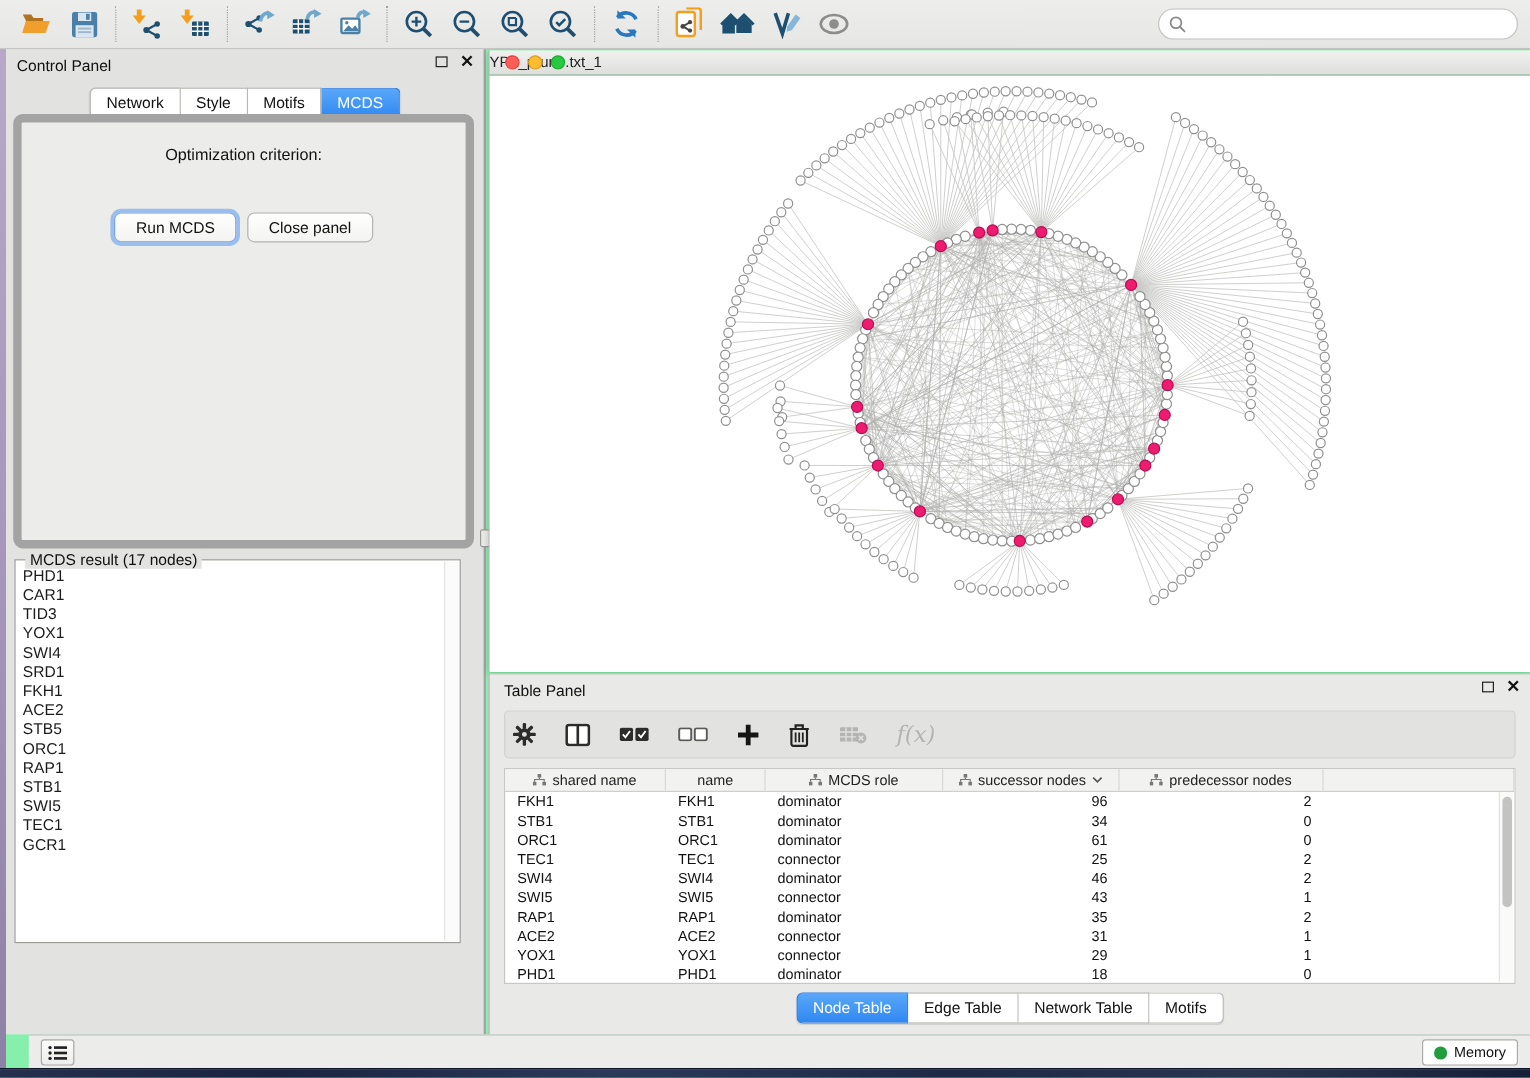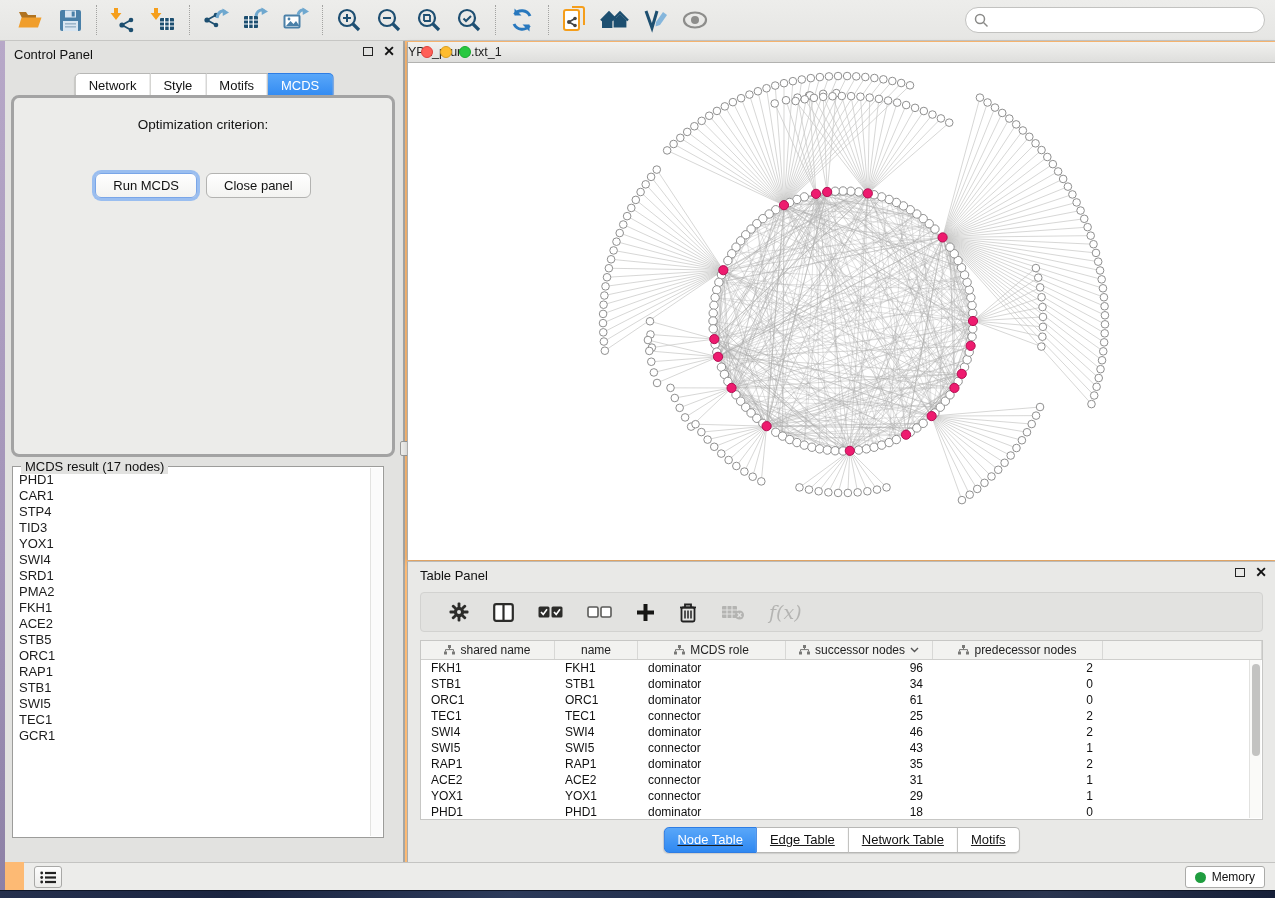--- a/index.html
+++ b/index.html
@@ -1,19 +1,19 @@
 <!DOCTYPE html>
 <html><head>
 <meta charset="utf-8">
 <style>
   * { margin:0; padding:0; box-sizing:border-box; }
   html,body { background:#222; }
   #app {
     position:relative; width:1275px; height:898px; overflow:hidden;
-    background:#fdba74; font-family:"Liberation Sans",sans-serif; color:#1c1c1c;
+    background:#86efac; font-family:"Liberation Sans",sans-serif; color:#1c1c1c;
   }
   
   .toolbar { position:absolute; left:0; top:0; right:0; height:41px;
     background:linear-gradient(#ededeb,#e6e6e4); border-bottom:1px solid #c6c6c4;
     display:flex; align-items:center; padding:0 10px; }
   .tbtn { width:40px; height:34px; display:flex; align-items:center; justify-content:center;
     border-radius:4px; cursor:default; }
   .tsep { width:0; height:30px; border-left:1px dotted #a3a3a1; margin:0 6px; }
   .searchbox { margin-left:auto; width:300px; height:26px; background:#fff;
     border:1px solid #c2c2c0; border-radius:13px; display:flex; align-items:center; padding:0 8px; }
@@ -34,38 +34,38 @@
   .float-ic { width:10px; height:9px; border:1.5px solid #222; background:transparent; }
   .close-ic { font-size:14px; font-weight:bold; color:#111; line-height:10px; }
   .seg-tabs { position:absolute; top:32px; left:50%; transform:translateX(-50%);
     display:flex; box-shadow:0 1px 1px rgba(0,0,0,.12); border-radius:5px; }
   .seg { padding:4px 13px 5px; font-size:13px; background:#fff; border:1px solid #b7b7b5;
     border-left-width:0; color:#111; white-space:nowrap; }
   .seg:first-child { border-left-width:1px; border-radius:5px 0 0 5px; }
   .seg:last-child { border-radius:0 5px 5px 0; }
   .seg.active { background:linear-gradient(#59a7f9,#2f88f1); border-color:#2e7de4; color:#fff; }
   .cp-inner { position:absolute; left:6px; right:8px; top:54px; height:362px;
-    background:#ecECEA; background:#ececea; border:3px solid #a3a3a3; border-radius:8px; }
+    background:#ecECEA; background:#ececea; border:7px solid #a3a3a3; border-radius:8px; }
   .opt-label { position:absolute; top:19px; width:100%; text-align:center; font-size:13.5px; color:#111; }
   .dropdown { position:absolute; left:33px; top:42px; width:312px; height:25px; background:#fff;
     border:1px solid #b3b3b1; border-radius:5px; display:flex; align-items:center; }
   .dropdown .dd-text { flex:1; font-size:13px; padding-left:10px; color:#111; }
   .dd-stepper { width:19px; height:19px; margin-right:3px; border-radius:4px;
     background:linear-gradient(#6fb0f9,#3c86f0); display:flex; flex-direction:column;
     align-items:center; justify-content:center; gap:2px; }
   .tri-up { width:0; height:0; border-left:4px solid transparent; border-right:4px solid transparent;
     border-bottom:4px solid #fff; }
   .tri-dn { width:0; height:0; border-left:4px solid transparent; border-right:4px solid transparent;
     border-top:4px solid #fff; }
   .btn-row { position:absolute; top:75px; width:100%; display:flex; justify-content:center; gap:9px; }
   .pbtn { height:25px; padding:0 17px; background:linear-gradient(#ffffff,#f3f3f1);
     border:1px solid #b3b3b1; border-radius:6px; font-size:13px; color:#111;
     font-family:"Liberation Sans",sans-serif; }
   .pbtn.focused { box-shadow:0 0 0 3px rgba(111,166,242,.65); border-color:#7aa6e8; }
-  .mcds-box { position:absolute; left:7px; width:372px; top:425px; height:372px;
+  .mcds-box { position:absolute; left:7px; width:372px; top:425px; height:320px;
     border:1px solid #9c9c9a; background:#fff; }
   .mcds-legend { position:absolute; top:-8px; left:8px; background:#e2e2e0; padding:0 4px;
     font-size:13px; color:#111; }
   .mcds-list { position:absolute; inset:2px 13px 2px 2px; overflow:hidden;
     font-size:13px; line-height:16px; padding:3px 4px; }
   .mcds-scroll { position:absolute; top:1px; bottom:1px; right:1px; width:12px;
     background:#fbfbfb; border-left:1px solid #e3e3e1; }
   
   .netwin { position:absolute; left:407px; top:42px; right:0; height:518px;
     border-left:1px solid #adadab; box-shadow:0 2px 6px rgba(0,0,0,.18); }
@@ -76,38 +76,38 @@
   .light.r { background:#ff5f57; border:1px solid #e0443e; }
   .light.y { background:#febc2e; border:1px solid #d99e23; }
   .light.g { background:#28c840; border:1px solid #1dad32; }
   .net-title { font-size:12.5px; line-height:20px; color:#222; }
   .net-body { height:497px; background:#fff; overflow:hidden; }
   
   .tpanel { position:absolute; left:407px; top:561px; right:0; bottom:36px;
     background:#e9e9e7; border-left:1px solid #adadab; border-top:1px solid #bcbcba; }
   .tp-toolbar { position:absolute; left:12px; right:12px; top:30px; height:40px;
     background:#e2e2e0; border:1px solid #d2d2d0; border-radius:4px;
-    display:flex; align-items:center; gap:24px; padding-left:28px; }
+    display:flex; align-items:center; gap:24px; padding-left:6px; }
   .tp-tool { display:flex; align-items:center; justify-content:center; }
   .fx { font-family:"DejaVu Serif",serif; font-style:italic; font-size:19px; color:#b4b4b2; }
   .tbl { position:absolute; left:12px; right:12px; top:78px; bottom:42px;
     background:#fff; border:1px solid #c7c7c5; }
   .tbl-head { display:grid; grid-template-columns:134px 83px 148px 147px 170px 1fr;
     height:19px; background:#f2f2f0; border-bottom:1px solid #cfcfcd; }
   .th { display:flex; align-items:center; justify-content:center; gap:5px; font-size:12px;
     color:#222; border-right:1px solid #d8d8d6; overflow:hidden; white-space:nowrap; }
   .tbl-body { position:absolute; left:0; right:13px; top:19px; bottom:0; overflow:hidden; }
   .tr { display:grid; grid-template-columns:134px 83px 148px 147px 170px 1fr; height:16px; }
   .td { font-size:12px; line-height:16px; padding-left:10px; color:#111; overflow:hidden; white-space:nowrap; }
   .td.num { text-align:right; padding-right:10px; padding-left:0; }
   .tbl-scroll { position:absolute; top:19px; bottom:1px; right:1px; width:12px;
     background:#fafaf8; border-left:1px solid #e2e2e0; }
   .tbl-thumb { position:absolute; left:1.5px; top:4px; width:8px; height:92px;
     background:#c3c3c1; border-radius:4px; }
-  .tp-tabs { position:absolute; bottom:9px; left:50%; transform:translateX(-50%);text-decoration:underline; }
+  .tp-tabs { position:absolute; bottom:9px; left:50%; transform:translateX(-50%); }
   
   .statusbar { position:absolute; left:0; right:0; bottom:8px; height:28px;
     background:#ececea; border-top:1px solid #c4c4c2;margin-left:24px; }
   .sq-btn { position:absolute; left:10px; top:3px; width:28px; height:22px;
     background:linear-gradient(#fdfdfd,#ececea); border:1px solid #a8a8a6; border-radius:3px;
     display:flex; align-items:center; justify-content:center; }
   .mem-btn { position:absolute; right:10px; top:3px; height:22px; padding:0 9px;
     background:#fff; border:1px solid #ababa9; border-radius:3px;
     display:flex; align-items:center; gap:6px; font-size:12px; color:#111; }
   .mem-dot { width:11px; height:11px; border-radius:50%; background:#1f9d3f; }
@@ -289,26 +289,24 @@
       <div class="btn-row">
         <button class="pbtn focused">Run MCDS</button>
         <button class="pbtn">Close panel</button>
       </div>
     </div>
     <div class="mcds-box">
       <span class="mcds-legend">MCDS result (17 nodes)</span>
       <div class="mcds-list">
           <div>PHD1</div>
           <div>CAR1</div>
-          <div>STP4</div>
           <div>TID3</div>
           <div>YOX1</div>
           <div>SWI4</div>
           <div>SRD1</div>
-          <div>PMA2</div>
           <div>FKH1</div>
           <div>ACE2</div>
           <div>STB5</div>
           <div>ORC1</div>
           <div>RAP1</div>
           <div>STB1</div>
           <div>SWI5</div>
           <div>TEC1</div>
           <div>GCR1</div>
         </div>

